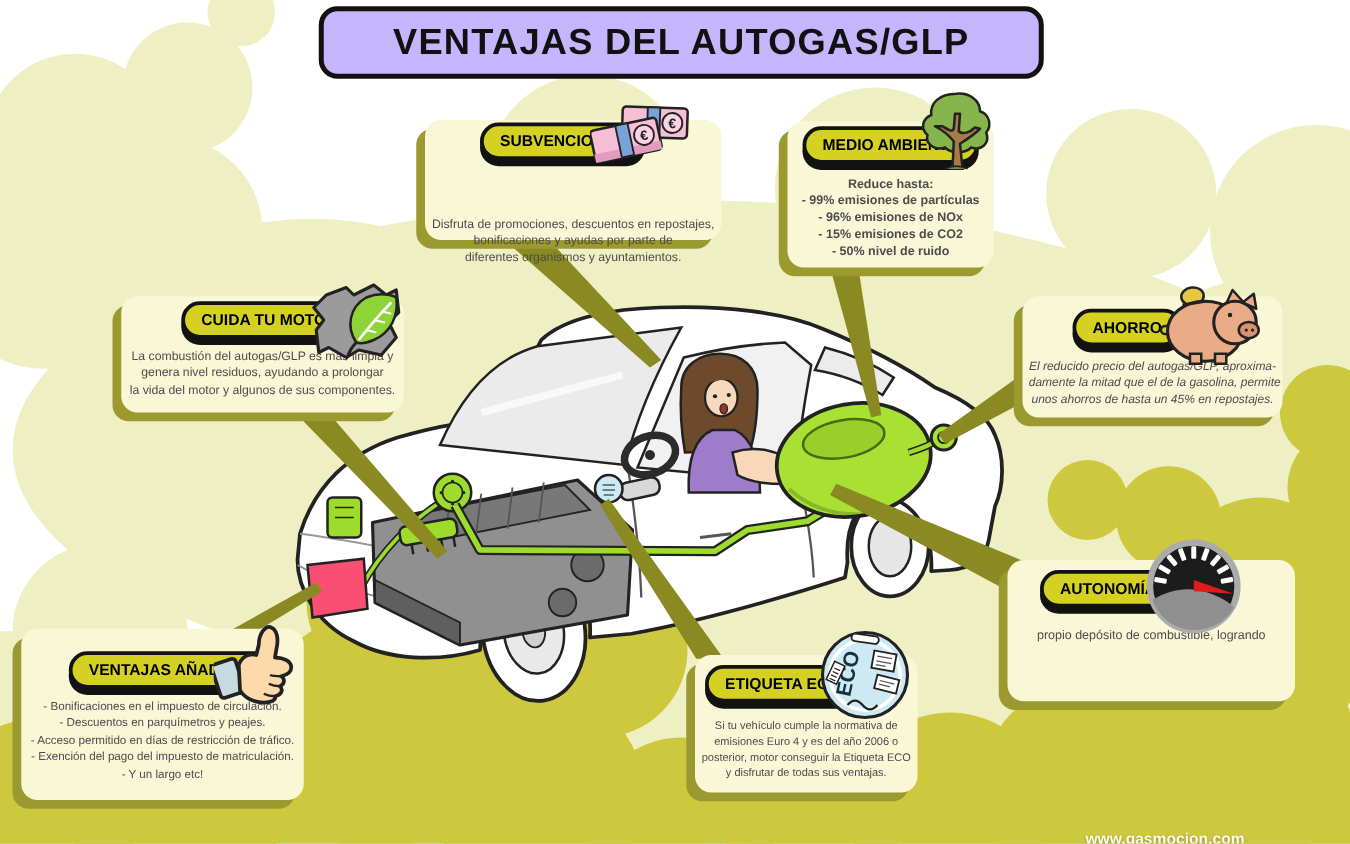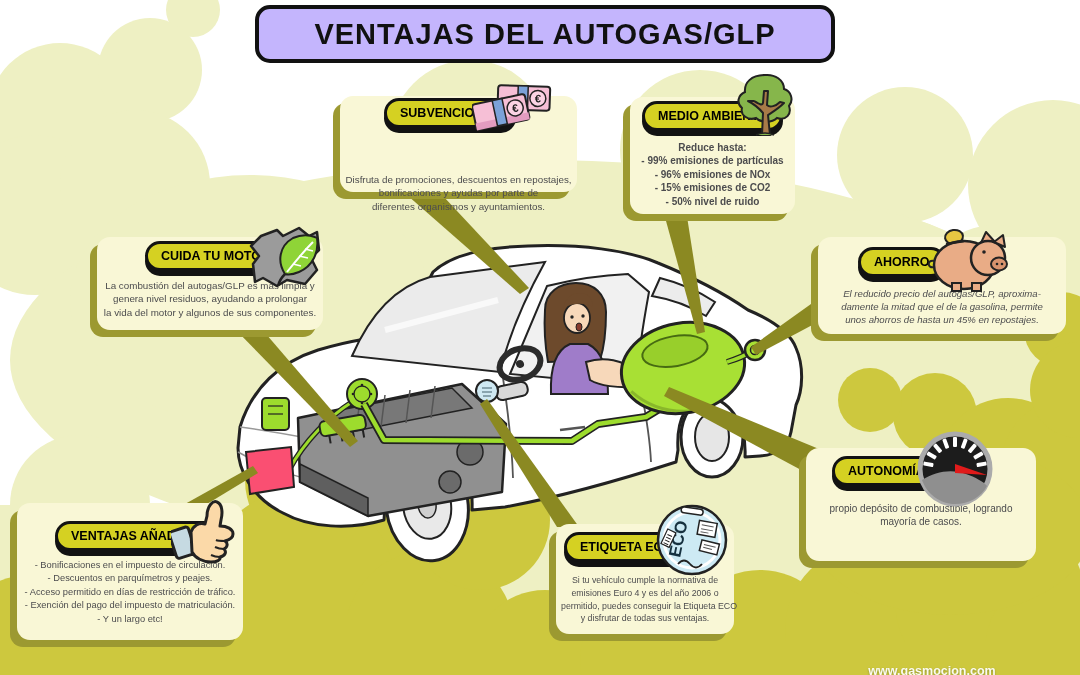--- a/index.html
+++ b/index.html
@@ -29,21 +29,21 @@
   #co-med{left:630px;top:97px;width:165px;height:117px;}
   #co-med .pill{left:12px;top:4px;}
   #co-med .icon{left:104px;top:-24px;}
   #co-med .cbody{top:44px;font-size:10px;line-height:1.34;font-weight:bold;}
 
   #co-cui{left:97px;top:237px;width:226px;height:93px;}
   #co-cui .pill{left:48px;top:4px;}
   #co-cui .icon{left:150px;top:-15px;}
   #co-cui .cbody{top:42px;font-size:9.8px;line-height:1.36;}
 
-  #co-aho{left:818px;top:237px;width:248px;height:97px;}
+  #co-aho{left:818px;top:237px;width:208px;height:97px;}
   #co-aho .pill{left:40px;top:10px;}
   #co-aho .icon{left:106px;top:-12px;}
   #co-aho .cbody{top:50px;font-size:9.6px;line-height:1.38;font-style:italic;}
 
   #co-aut{left:806px;top:448px;width:230px;height:113px;}
   #co-aut .pill{left:26px;top:8px;}
   #co-aut .icon{left:110px;top:-18px;}
   #co-aut .cbody{top:54px;font-size:10px;line-height:1.34;}
 
   #co-eti{left:556px;top:524px;width:178px;height:110px;}
@@ -352,21 +352,20 @@
           <rect x="37" y="7" width="4" height="10" rx="1" transform="rotate(20 39 39)"></rect>
           <rect x="37" y="7" width="4" height="10" rx="1" transform="rotate(40 39 39)"></rect>
           <rect x="37" y="7" width="4" height="10" rx="1" transform="rotate(60 39 39)"></rect>
           <rect x="37" y="7" width="4" height="10" rx="1" transform="rotate(80 39 39)"></rect>
         </g>
         <path d="M 39,34 L 71,45 L 39,43 Z" fill="#e01b1b"></path>
       </svg>
     </div>
     <div class="cbody">
       <div class="ln">propio depósito de combustible, logrando</div>
-      <div class="ln">mayoría de casos.</div>
     </div>
   </div>
 
   <div class="callout" id="co-eti">
     <div class="pill">
       <span>ETIQUETA ECO</span>
     </div>
     <div class="icon">
       <svg width="80" height="76" viewBox="0 0 80 76">
         <circle cx="40" cy="38" r="34" fill="#cdeaf4" stroke="#222" stroke-width="2.5"></circle>
@@ -386,21 +385,21 @@
         <g transform="rotate(-65 16 36)">
           <rect x="8" y="32" width="16" height="9" fill="#ffffff" stroke="#222" stroke-width="1.2"></rect>
           <path d="M10,34 v5 M13,34 v5 M16,34 v5 M19,34 v5" stroke="#222" stroke-width="1"></path>
         </g>
         <path d="M26,62 q6,-7 12,0 t12,0" stroke="#222" stroke-width="1.8" fill="none"></path>
       </svg>
     </div>
     <div class="cbody">
       <div class="ln">Si tu vehículo cumple la normativa de</div>
       <div class="ln">emisiones Euro 4 y es del año 2006 o</div>
-      <div class="ln">permitido, puedes conseguir la Etiqueta ECO</div>
+      <div class="ln">posterior, motor conseguir la Etiqueta ECO</div>
       <div class="ln">y disfrutar de todas sus ventajas.</div>
     </div>
   </div>
 
   <div class="callout" id="co-ven">
     <div class="pill">
       <span>VENTAJAS AÑADIDAS</span>
     </div>
     <div class="icon">
       <svg width="70" height="70" viewBox="0 0 70 70">

